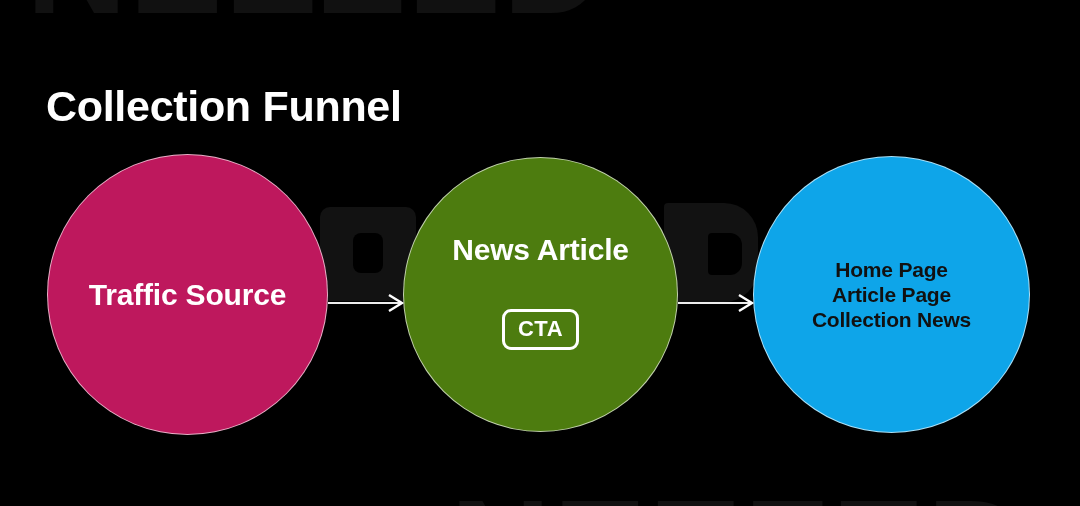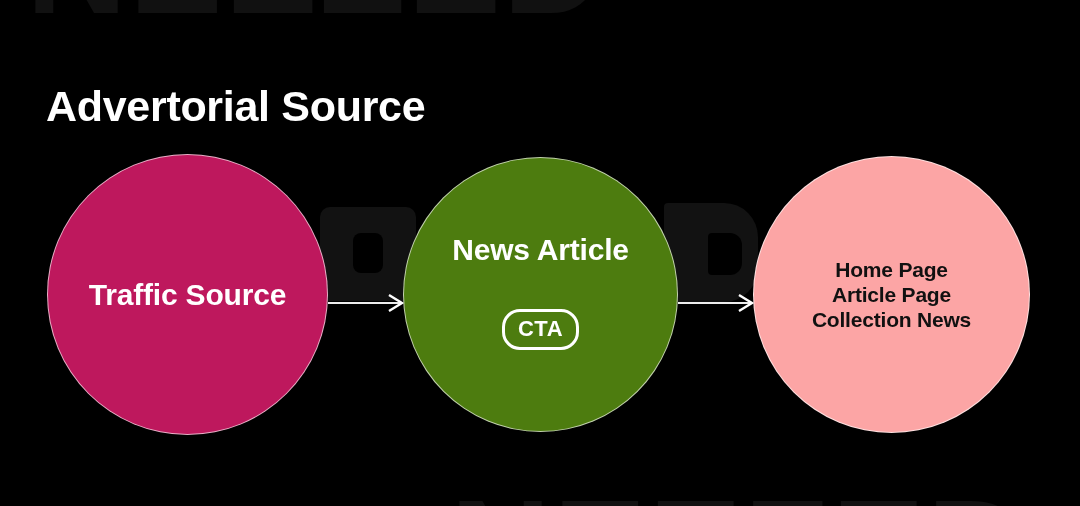--- a/index.html
+++ b/index.html
@@ -70,21 +70,21 @@
     font-weight:800;
     color:#fff;
     letter-spacing:-0.2px;
   }
   .circle-article .stage-label{margin-top:-6px;}
 
   .cta-badge{
     margin-top:10px;
     display:inline-block;
     border:3px solid #fff;
-    border-radius:18px;
+    border-radius:9px;
     padding:4px 13px 5px 13px;
     font-size:22px;
     font-weight:800;
     color:#fff;
     letter-spacing:0.5px;
   }
 
   .pages-lines{
     font-size:21px;
     line-height:25px;
@@ -108,21 +108,21 @@
 
 <div class="wm-text wm-top" style="color: rgb(17, 17, 17);">NEEZED</div>
 <div class="wm-text wm-bottom" style="color: rgb(17, 17, 17);">NEEZED</div>
 <div class="wm-letter wm-letter-o">
   <div class="wm-hole"></div>
 </div>
 <div class="wm-letter wm-letter-d">
   <div class="wm-hole"></div>
 </div>
 
-<h1 class="page-title">Advertorial Source</h1>
+<h1 class="page-title">Collection Funnel</h1>
 
 <div class="circle circle-traffic" style="background-color: #be185d;">
   <div class="stage-label">Traffic Source</div>
 </div>
 
 <div class="arrow arrow-1" style="color: rgb(237, 237, 237);">
   <svg width="78" height="20" viewBox="0 0 78 20">
     <line x1="1" y1="10" x2="74" y2="10" stroke="currentColor" stroke-width="2"></line>
     <path d="M62 2 L75 10 L62 18" fill="none" stroke="#ffffff" stroke-width="2.4"></path>
   </svg>
@@ -133,19 +133,19 @@
   <div class="cta-badge">CTA</div>
 </div>
 
 <div class="arrow arrow-2" style="color: rgb(237, 237, 237);">
   <svg width="78" height="20" viewBox="0 0 78 20">
     <line x1="1" y1="10" x2="74" y2="10" stroke="currentColor" stroke-width="2"></line>
     <path d="M62 2 L75 10 L62 18" fill="none" stroke="#ffffff" stroke-width="2.4"></path>
   </svg>
 </div>
 
-<div class="circle circle-pages" style="background-color: #fca5a5;">
+<div class="circle circle-pages" style="background-color: #0ea5e9;">
   <div class="pages-lines">
     <div>Home Page</div>
     <div>Article Page</div>
     <div>Collection News</div>
   </div>
 </div>
 
 </body></html>

